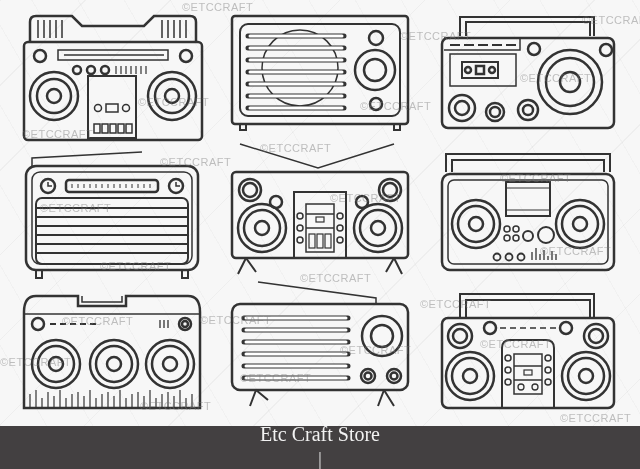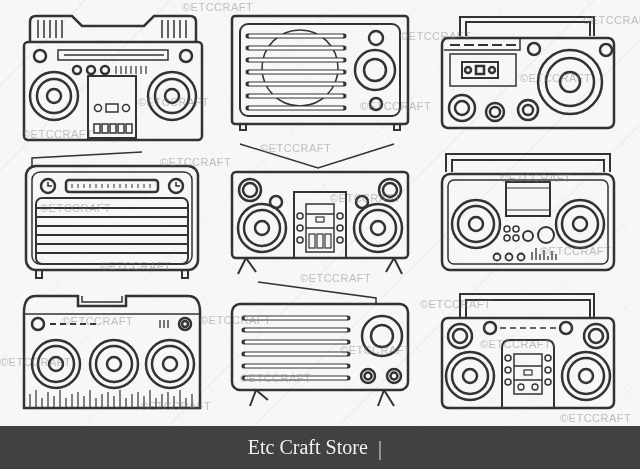--- a/index.html
+++ b/index.html
@@ -4,21 +4,21 @@
 <style>
   html,body{margin:0;padding:0;}
   body{width:640px;height:469px;overflow:hidden;background:#f6f6f6;position:relative;font-family:"Liberation Serif",serif;}
   .canvas{position:absolute;left:0;top:0;width:640px;height:426px;background:#f7f7f7;
     background-image:
       repeating-linear-gradient(135deg, rgba(0,0,0,0.035) 0 1px, transparent 1px 60px),
       repeating-linear-gradient(60deg, rgba(0,0,0,0.025) 0 1px, transparent 1px 40px);}
   .radio{position:absolute;}
   .radio svg{width:100%;height:100%;display:block;}
   .wm{position:absolute;font-family:"Liberation Sans",sans-serif;font-size:11px;color:rgba(120,120,120,0.45);letter-spacing:0.5px;white-space:nowrap;}
-  .footer{position:absolute;left:0;top:426px;width:640px;height:43px;background:#434041;display:flex;align-items:center;justify-content:center;color:#f2f2f2;font-size:20px;font-family:"Liberation Serif",serif;}
+  .footer{position:absolute;left:0;top:426px;width:640px;height:43px;background:#434041;display:flex;align-items:center;justify-content:center;color:#f2f2f2;font-size:20px;font-family:"Liberation Serif",serif;flex-direction:column;}
   .footer .sep{margin:0 10px;color:#cfcfcf;font-size:22px;}
 </style>
 </head>
 <body>
 
 <div class="canvas">
 
   <div class="radio" style="left:22px;top:12px;width:182px;height:132px;">
     <svg viewBox="0 0 182 132" fill="none" stroke="#333" stroke-width="2.5">
       <path d="M8 30 V10 Q8 4 14 4 H50 L60 14 H122 L132 4 H168 Q174 4 174 10 V30"></path>

